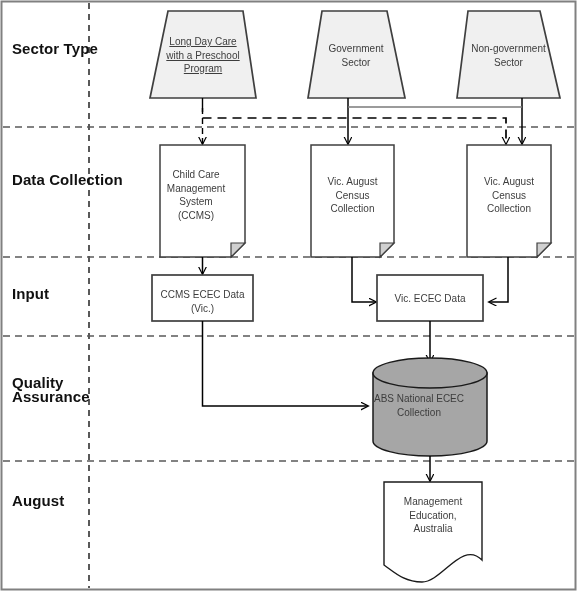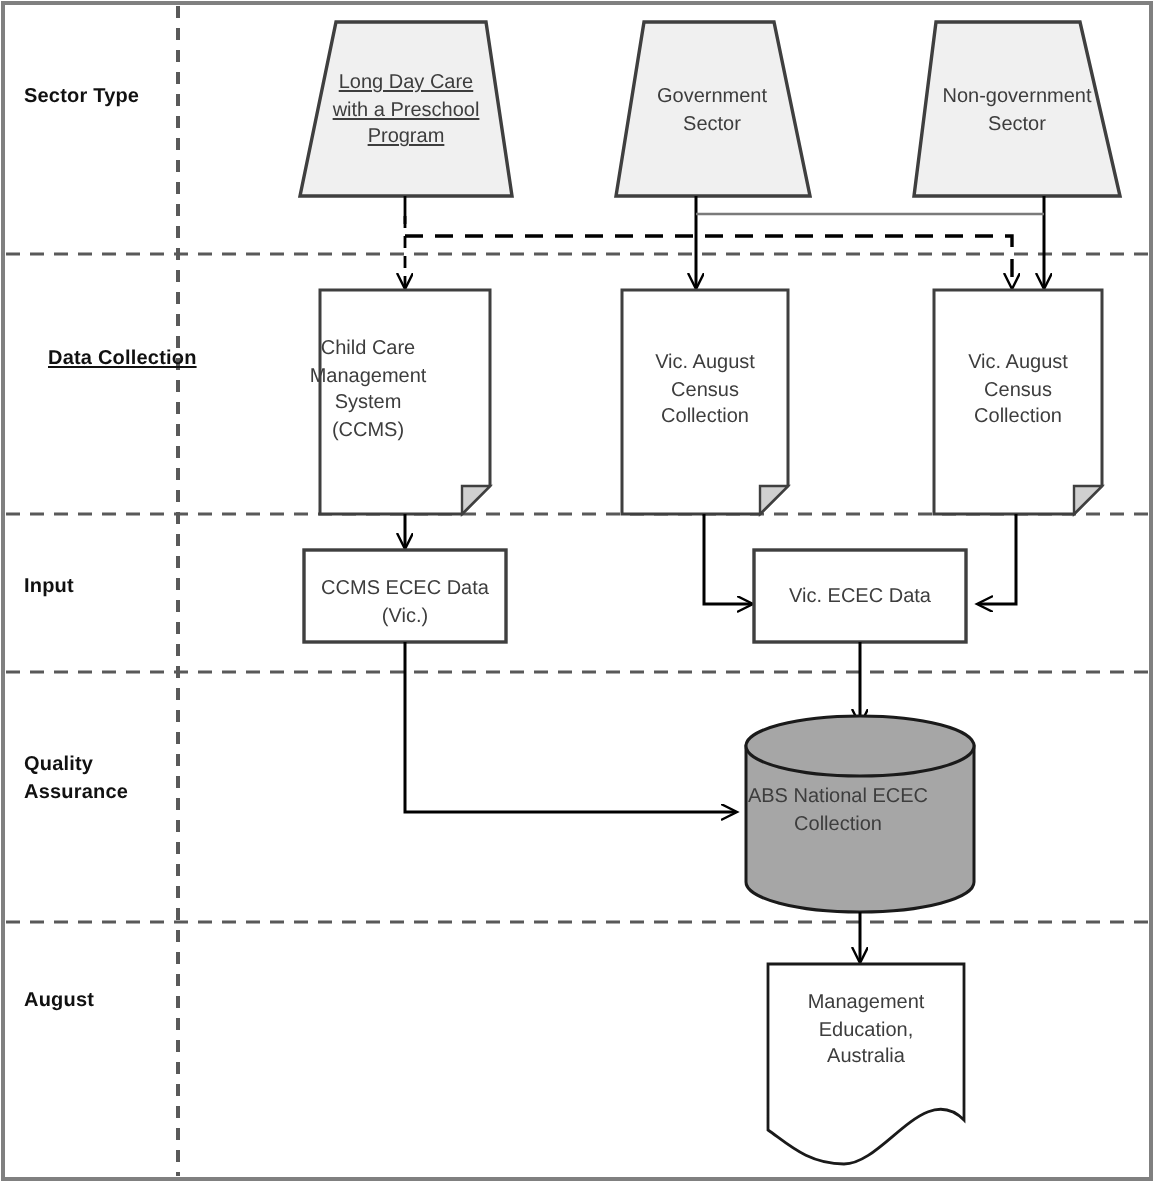--- a/index.html
+++ b/index.html
@@ -7,21 +7,21 @@
   #canvas{
     position:relative;
     width:577px;
     height:591px;
     background:#ffffff;
     overflow:hidden;
   }
   #diagram-svg{position:absolute;left:0;top:0;}
   .row-label{
     position:absolute;
-    font-size:10px;
+    font-size:15px;
     color:#111111;
     font-weight:bold;
     line-height:14px;
     letter-spacing:0.1px;
     white-space:pre-line;
   }
   .node-label{
     position:absolute;
     font-size:10px;
     color:#3d3d3d;
@@ -110,40 +110,40 @@
 
     <path d="M430,456 L430,481" fill="none" stroke="#000000" stroke-width="1.5" marker-end="url(#arrowSolid)"></path>
 
     <path d="M384,482 L482,482 L482,560
              C462,540 442,582 422,582
              C404,582 394,572 384,565 Z" fill="#ffffff" stroke="#1a1a1a" stroke-width="1.4"></path>
   </svg>
 
   <div class="row-label" style="left:12px; top:42px;">Sector Type</div>
 
-  <div class="row-label" style="left:24px; top:173px;text-decoration:underline;">Data Collection</div>
+  <div class="row-label" style="left:12px; top:173px;">Data Collection</div>
 
   <div class="row-label" style="left:12px; top:287px;">Input</div>
 
   <div class="row-label" style="left:12px; top:376px;">Quality
 Assurance</div>
 
   <div class="row-label" style="left:12px; top:494px;">August</div>
 
   <div class="node-label" style="left:153px; top:35px; width:100px;text-decoration:underline;">Long Day Care
 with a Preschool
 Program</div>
 
   <div class="node-label" style="left:306px; top:42px; width:100px;">Government
 Sector</div>
 
   <div class="node-label" style="left:456px; top:42px; width:105px;">Non-government
 Sector</div>
 
-  <div class="node-label" style="left:152px; top:168px; width:64px;">Child Care
+  <div class="node-label" style="left:164px; top:168px; width:64px;">Child Care
 Management
 System
 (CCMS)</div>
 
   <div class="node-label" style="left:311px; top:175px; width:83px;">Vic. August
 Census
 Collection</div>
 
   <div class="node-label" style="left:467px; top:175px; width:84px;">Vic. August
 Census

